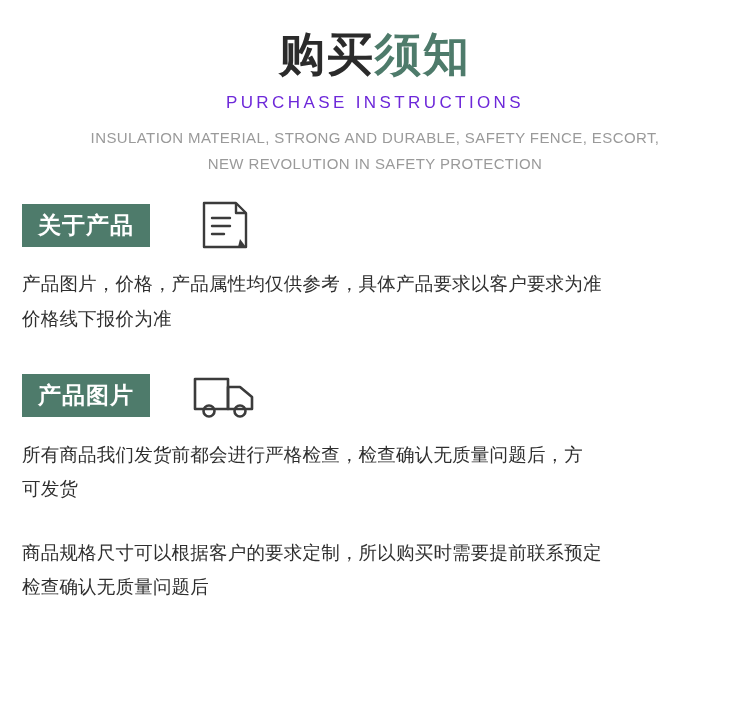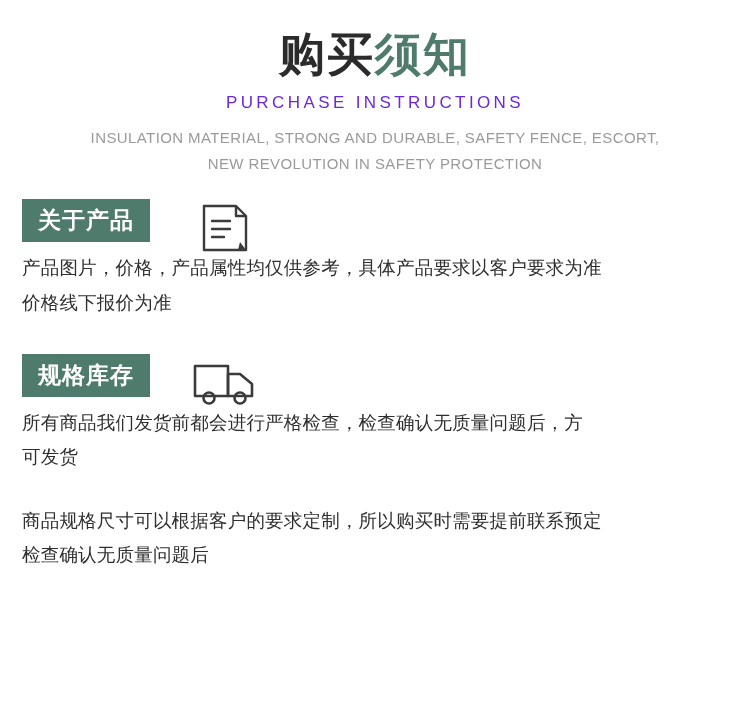--- a/index.html
+++ b/index.html
@@ -54,21 +54,21 @@
   
   .sections {
     margin-top: 22px;
     padding: 0 22px;
   }
   .section {
     margin-bottom: 14px;
   }
   .section-head {
     display: flex;
-    align-items: flex-start;
+    align-items: center;
     gap: 40px;
     height: 52px;
   }
   .badge {
     background: #4e7b6b;
     color: #ffffff;
     font-size: 23px;
     font-weight: bold;
     letter-spacing: 1px;
     padding: 10px 16px;
@@ -77,20 +77,21 @@
   }
   .icon-wrap {
     display: flex;
     align-items: center;
     justify-content: center;
     width: 70px;
     height: 58px;
     color: #3b3b3b;
   }
   .section-body {
+    margin-top: 16px;
     font-size: 18.5px;
     line-height: 1.85;
     color: #2f2f2f;
     letter-spacing: 0.2px;
   }
   .section-body p {
     margin: 0;
   }
 
   
@@ -131,21 +132,21 @@
         </div>
       </div>
       <div class="section-body">
         <p>产品图片，价格，产品属性均仅供参考，具体产品要求以客户要求为准</p>
         <p>价格线下报价为准</p>
       </div>
     </div>
 
     <div class="section section-2">
       <div class="section-head">
-        <div class="badge">规格库存</div>
+        <div class="badge">产品图片</div>
         <div class="icon-wrap">
           <svg width="66" height="50" viewBox="0 0 66 50" fill="none" stroke="#3b3b3b" stroke-width="2.6">
             <path d="M3 8 H36 V38 H3 Z" stroke-linejoin="round"></path>
             <path d="M36 16 H48 L60 26 V38 H36 Z" stroke-linejoin="round"></path>
             <circle cx="17" cy="40" r="5.5"></circle>
             <circle cx="48" cy="40" r="5.5"></circle>
           </svg>
         </div>
       </div>
       <div class="section-body">

